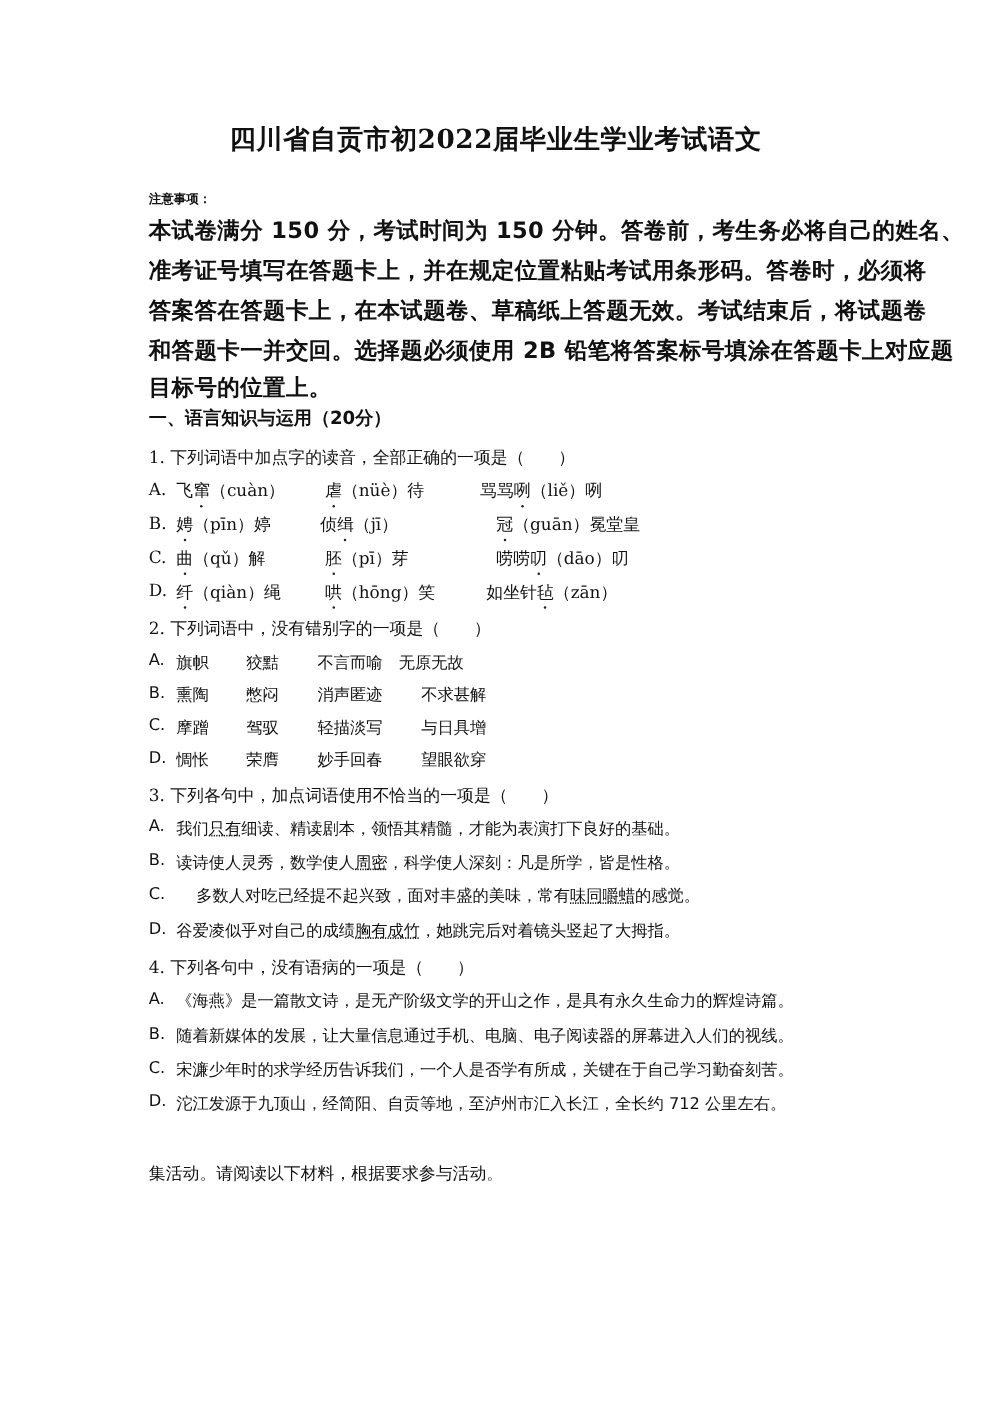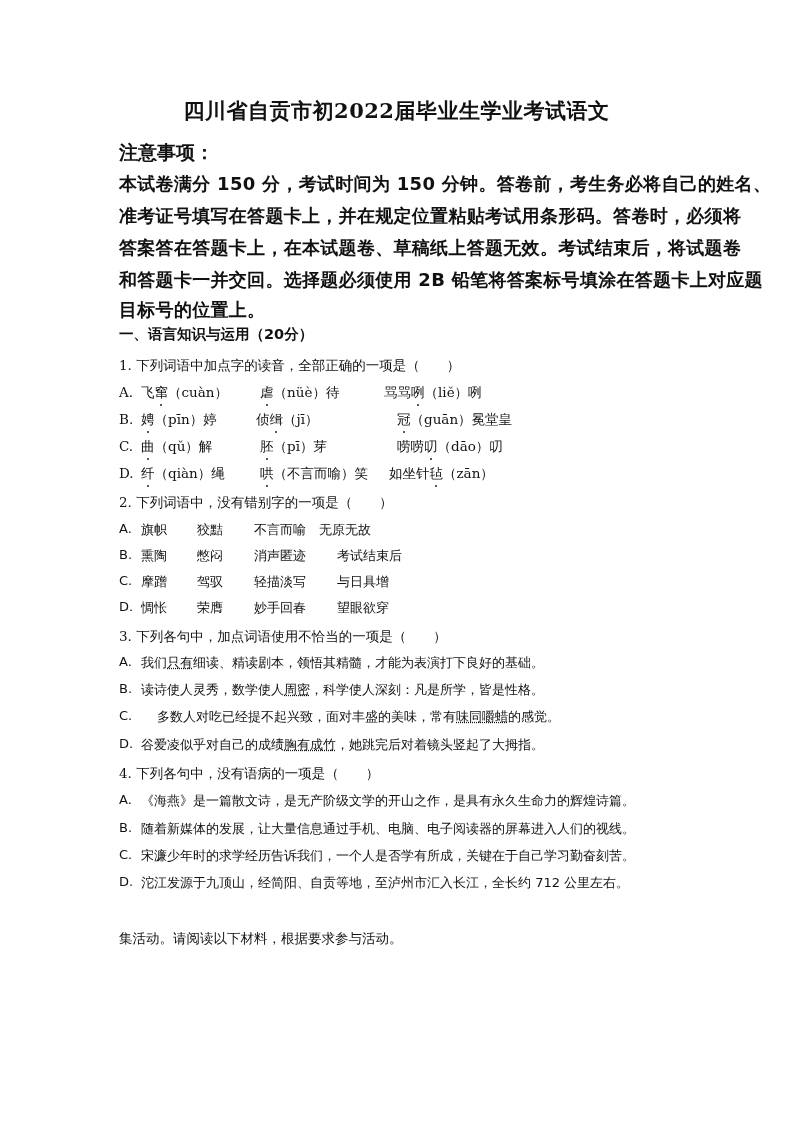--- a/index.html
+++ b/index.html
@@ -4,22 +4,22 @@
 <style>
   html, body { margin: 0; padding: 0; background: #ffffff; }
   body { width: 793px; height: 1122px; position: relative; overflow: hidden; color: #111; }
   .page { position: absolute; left: 0; top: 0; width: 793px; height: 1052px; }
   .title {
     position: absolute; left: 0; width: 793px; top: 97px; text-align: center;
     font-family: "DejaVu Serif", "Liberation Serif", serif; font-weight: bold; font-size: 21px;
     letter-spacing: 0.5px;
   }
   .notice-head {
-    position: absolute; left: 119px; top: 140px;
-    font-family: "DejaVu Sans", sans-serif; font-weight: bold; font-size: 19px;
+    position: absolute; left: 119px; top: 152px;
+    font-family: "DejaVu Sans", sans-serif; font-weight: bold; font-size: 10px;
   }
   .notice-line {
     position: absolute; left: 119px;
     font-family: "DejaVu Sans", sans-serif; font-weight: bold; font-size: 18px;
     white-space: nowrap; letter-spacing: 0.3px;
   }
   .section-head {
     position: absolute; left: 119px; top: 325px;
     font-family: "DejaVu Sans", sans-serif; font-weight: bold; font-size: 14.5px;
   }
@@ -70,38 +70,38 @@
   <div class="opt-row" style="top:438px">
     <span class="cell" style="left:0">C.</span>
     <span class="cell" style="left:22px"><span></span><span class="dot">曲</span><span>（qǔ）解</span></span>
     <span class="cell" style="left:141px"><span></span><span class="dot">胚</span><span>（pī）芽</span></span>
     <span class="cell" style="left:278px"><span>唠唠</span><span class="dot">叨</span><span>（dāo）叨</span></span>
   </div>
 
   <div class="opt-row" style="top:465px">
     <span class="cell" style="left:0">D.</span>
     <span class="cell" style="left:22px"><span></span><span class="dot">纤</span><span>（qiàn）绳</span></span>
-    <span class="cell" style="left:141px"><span></span><span class="dot">哄</span><span>（不言而喻）笑</span></span>
+    <span class="cell" style="left:141px"><span></span><span class="dot">哄</span><span>（hōng）笑</span></span>
     <span class="cell" style="left:270px"><span>如坐针</span><span class="dot">毡</span><span>（zān）</span></span>
   </div>
 
   <div class="q-line" style="top:494px">2. 下列词语中，没有错别字的一项是（　　）</div>
   <div class="opt-row mono-opt" style="top:521px">
     <span class="cell" style="left:0">A.</span>
     <span class="cell" style="left:22px">旗帜</span>
     <span class="cell" style="left:78px">狡黠</span>
     <span class="cell" style="left:135px">不言而喻</span>
     <span class="cell" style="left:200px">无原无故</span>
   </div>
   <div class="opt-row mono-opt" style="top:547px">
     <span class="cell" style="left:0">B.</span>
     <span class="cell" style="left:22px">熏陶</span>
     <span class="cell" style="left:78px">憋闷</span>
     <span class="cell" style="left:135px">消声匿迹</span>
-    <span class="cell" style="left:218px">考试结束后</span>
+    <span class="cell" style="left:218px">不求甚解</span>
   </div>
   <div class="opt-row mono-opt" style="top:573px">
     <span class="cell" style="left:0">C.</span>
     <span class="cell" style="left:22px">摩蹭</span>
     <span class="cell" style="left:78px">驾驭</span>
     <span class="cell" style="left:135px">轻描淡写</span>
     <span class="cell" style="left:218px">与日具增</span>
   </div>
   <div class="opt-row mono-opt" style="top:599px">
     <span class="cell" style="left:0">D.</span>

